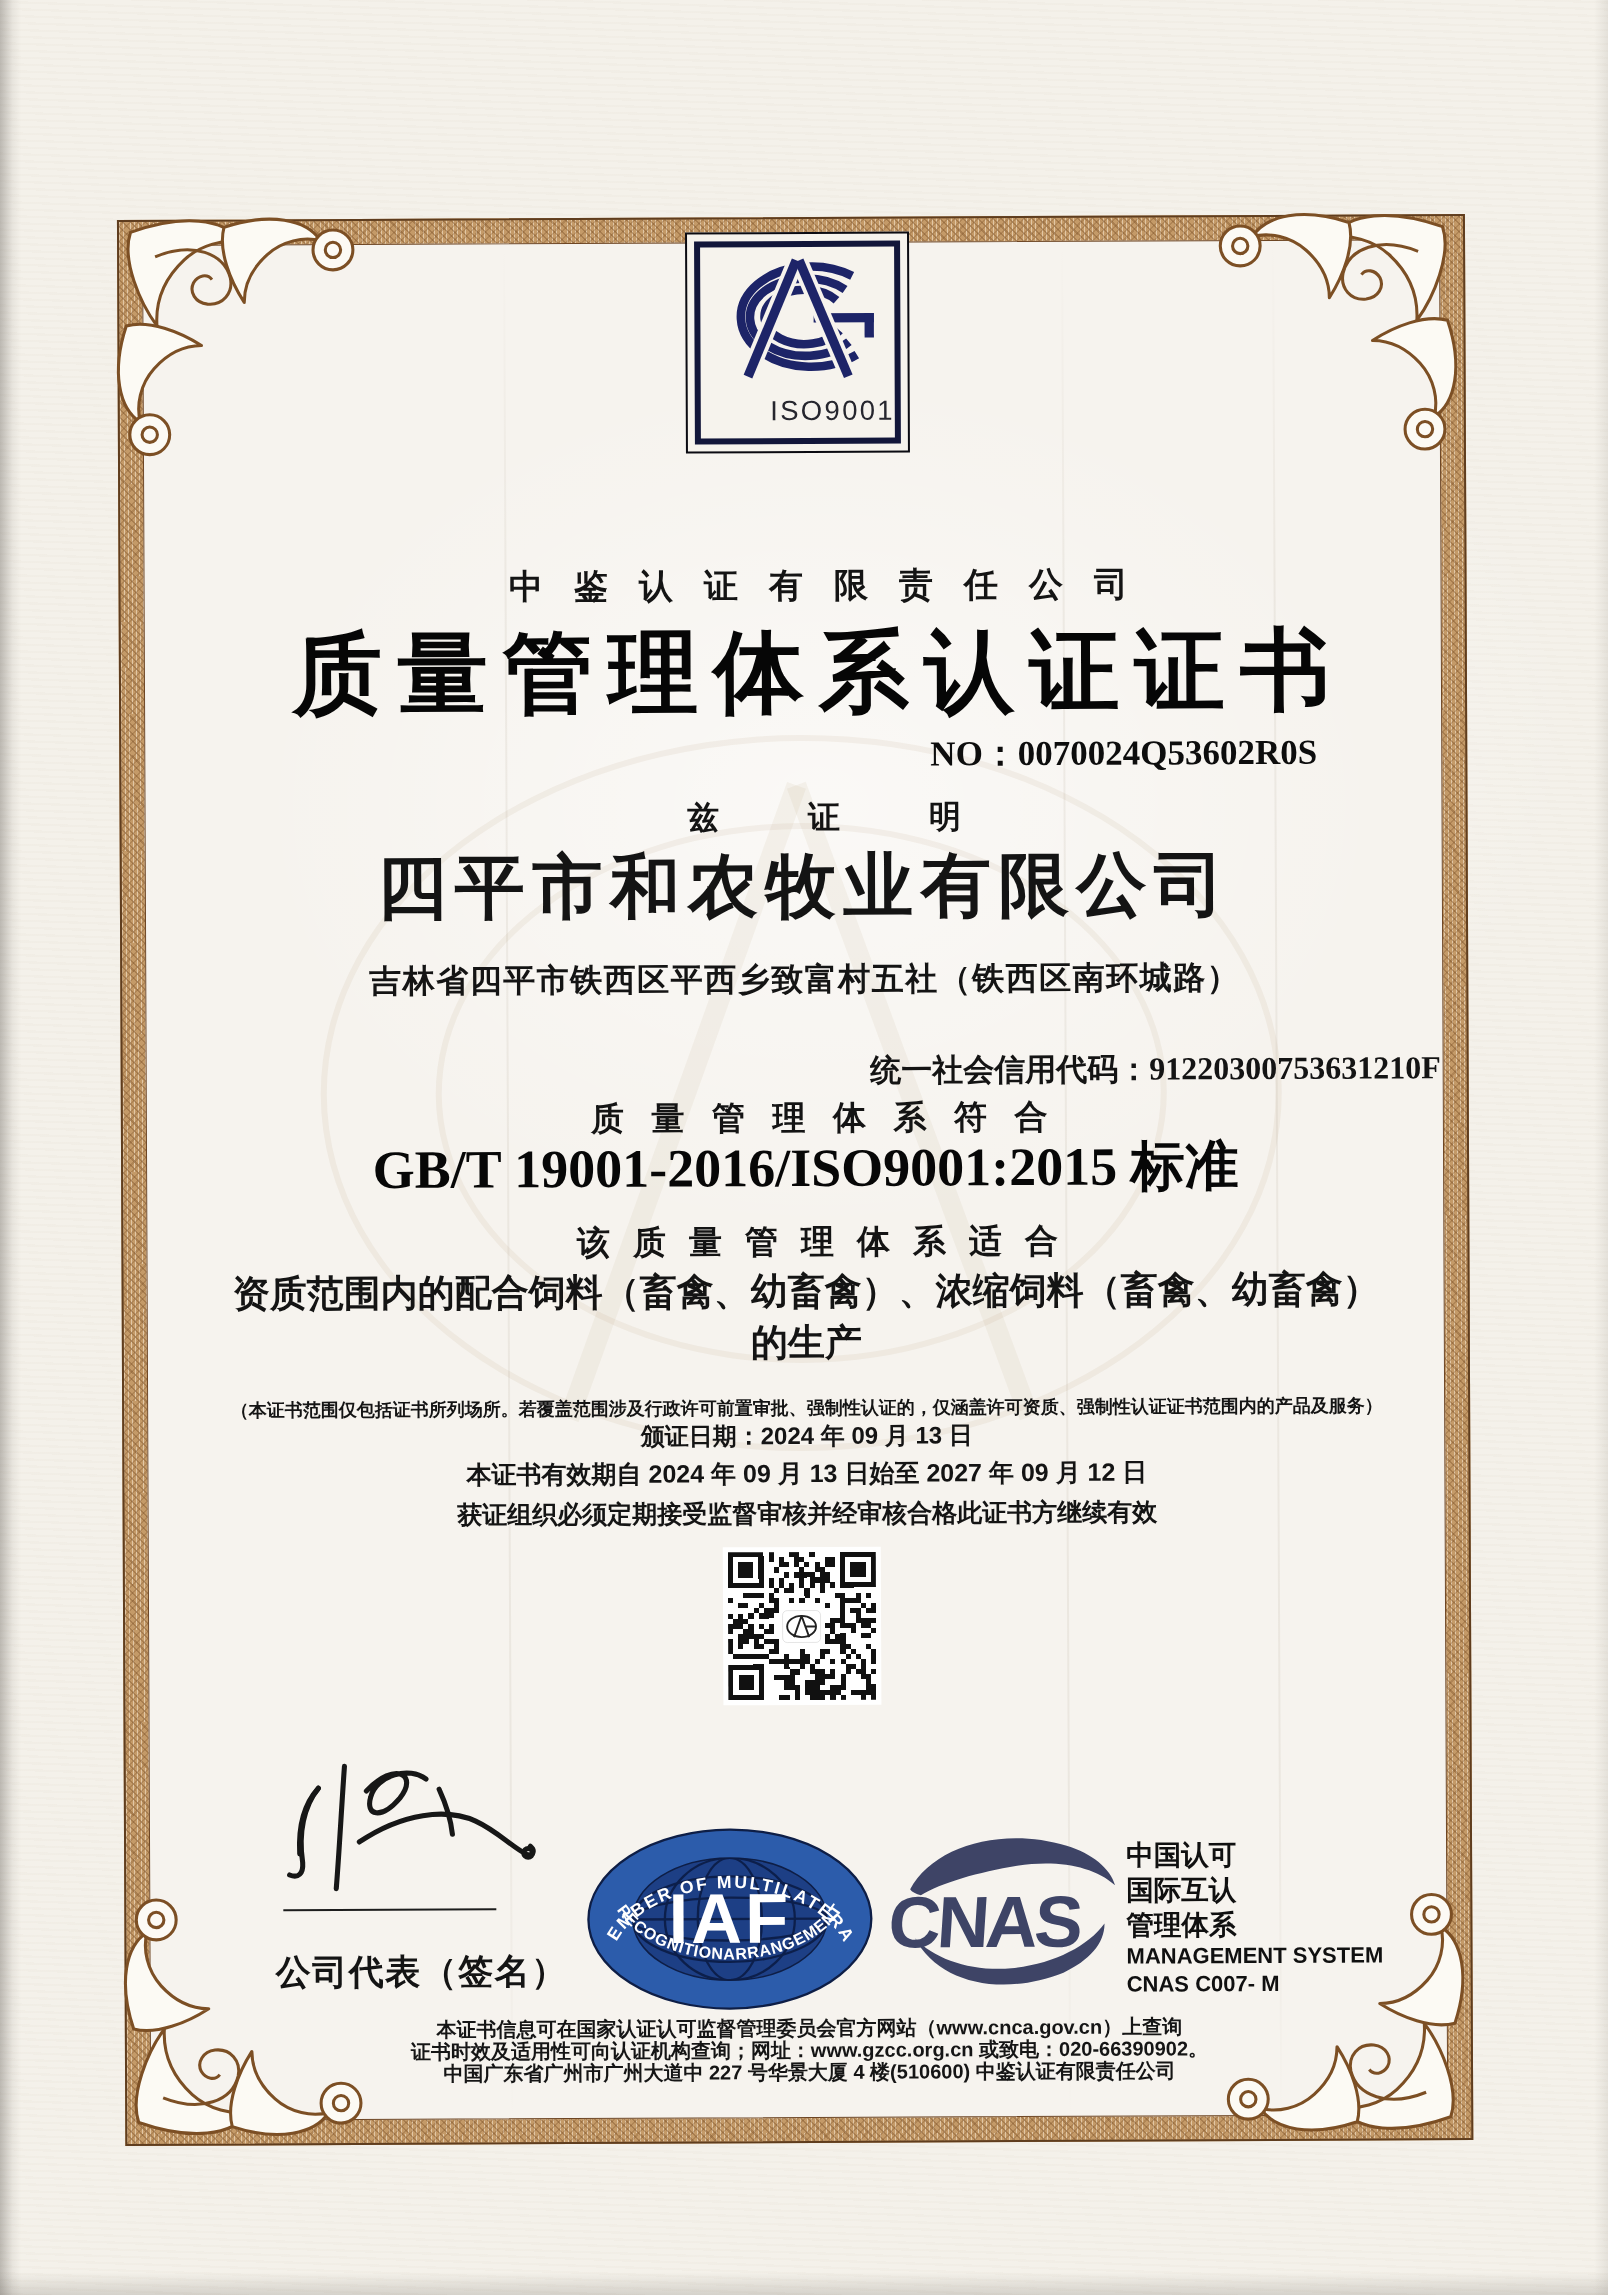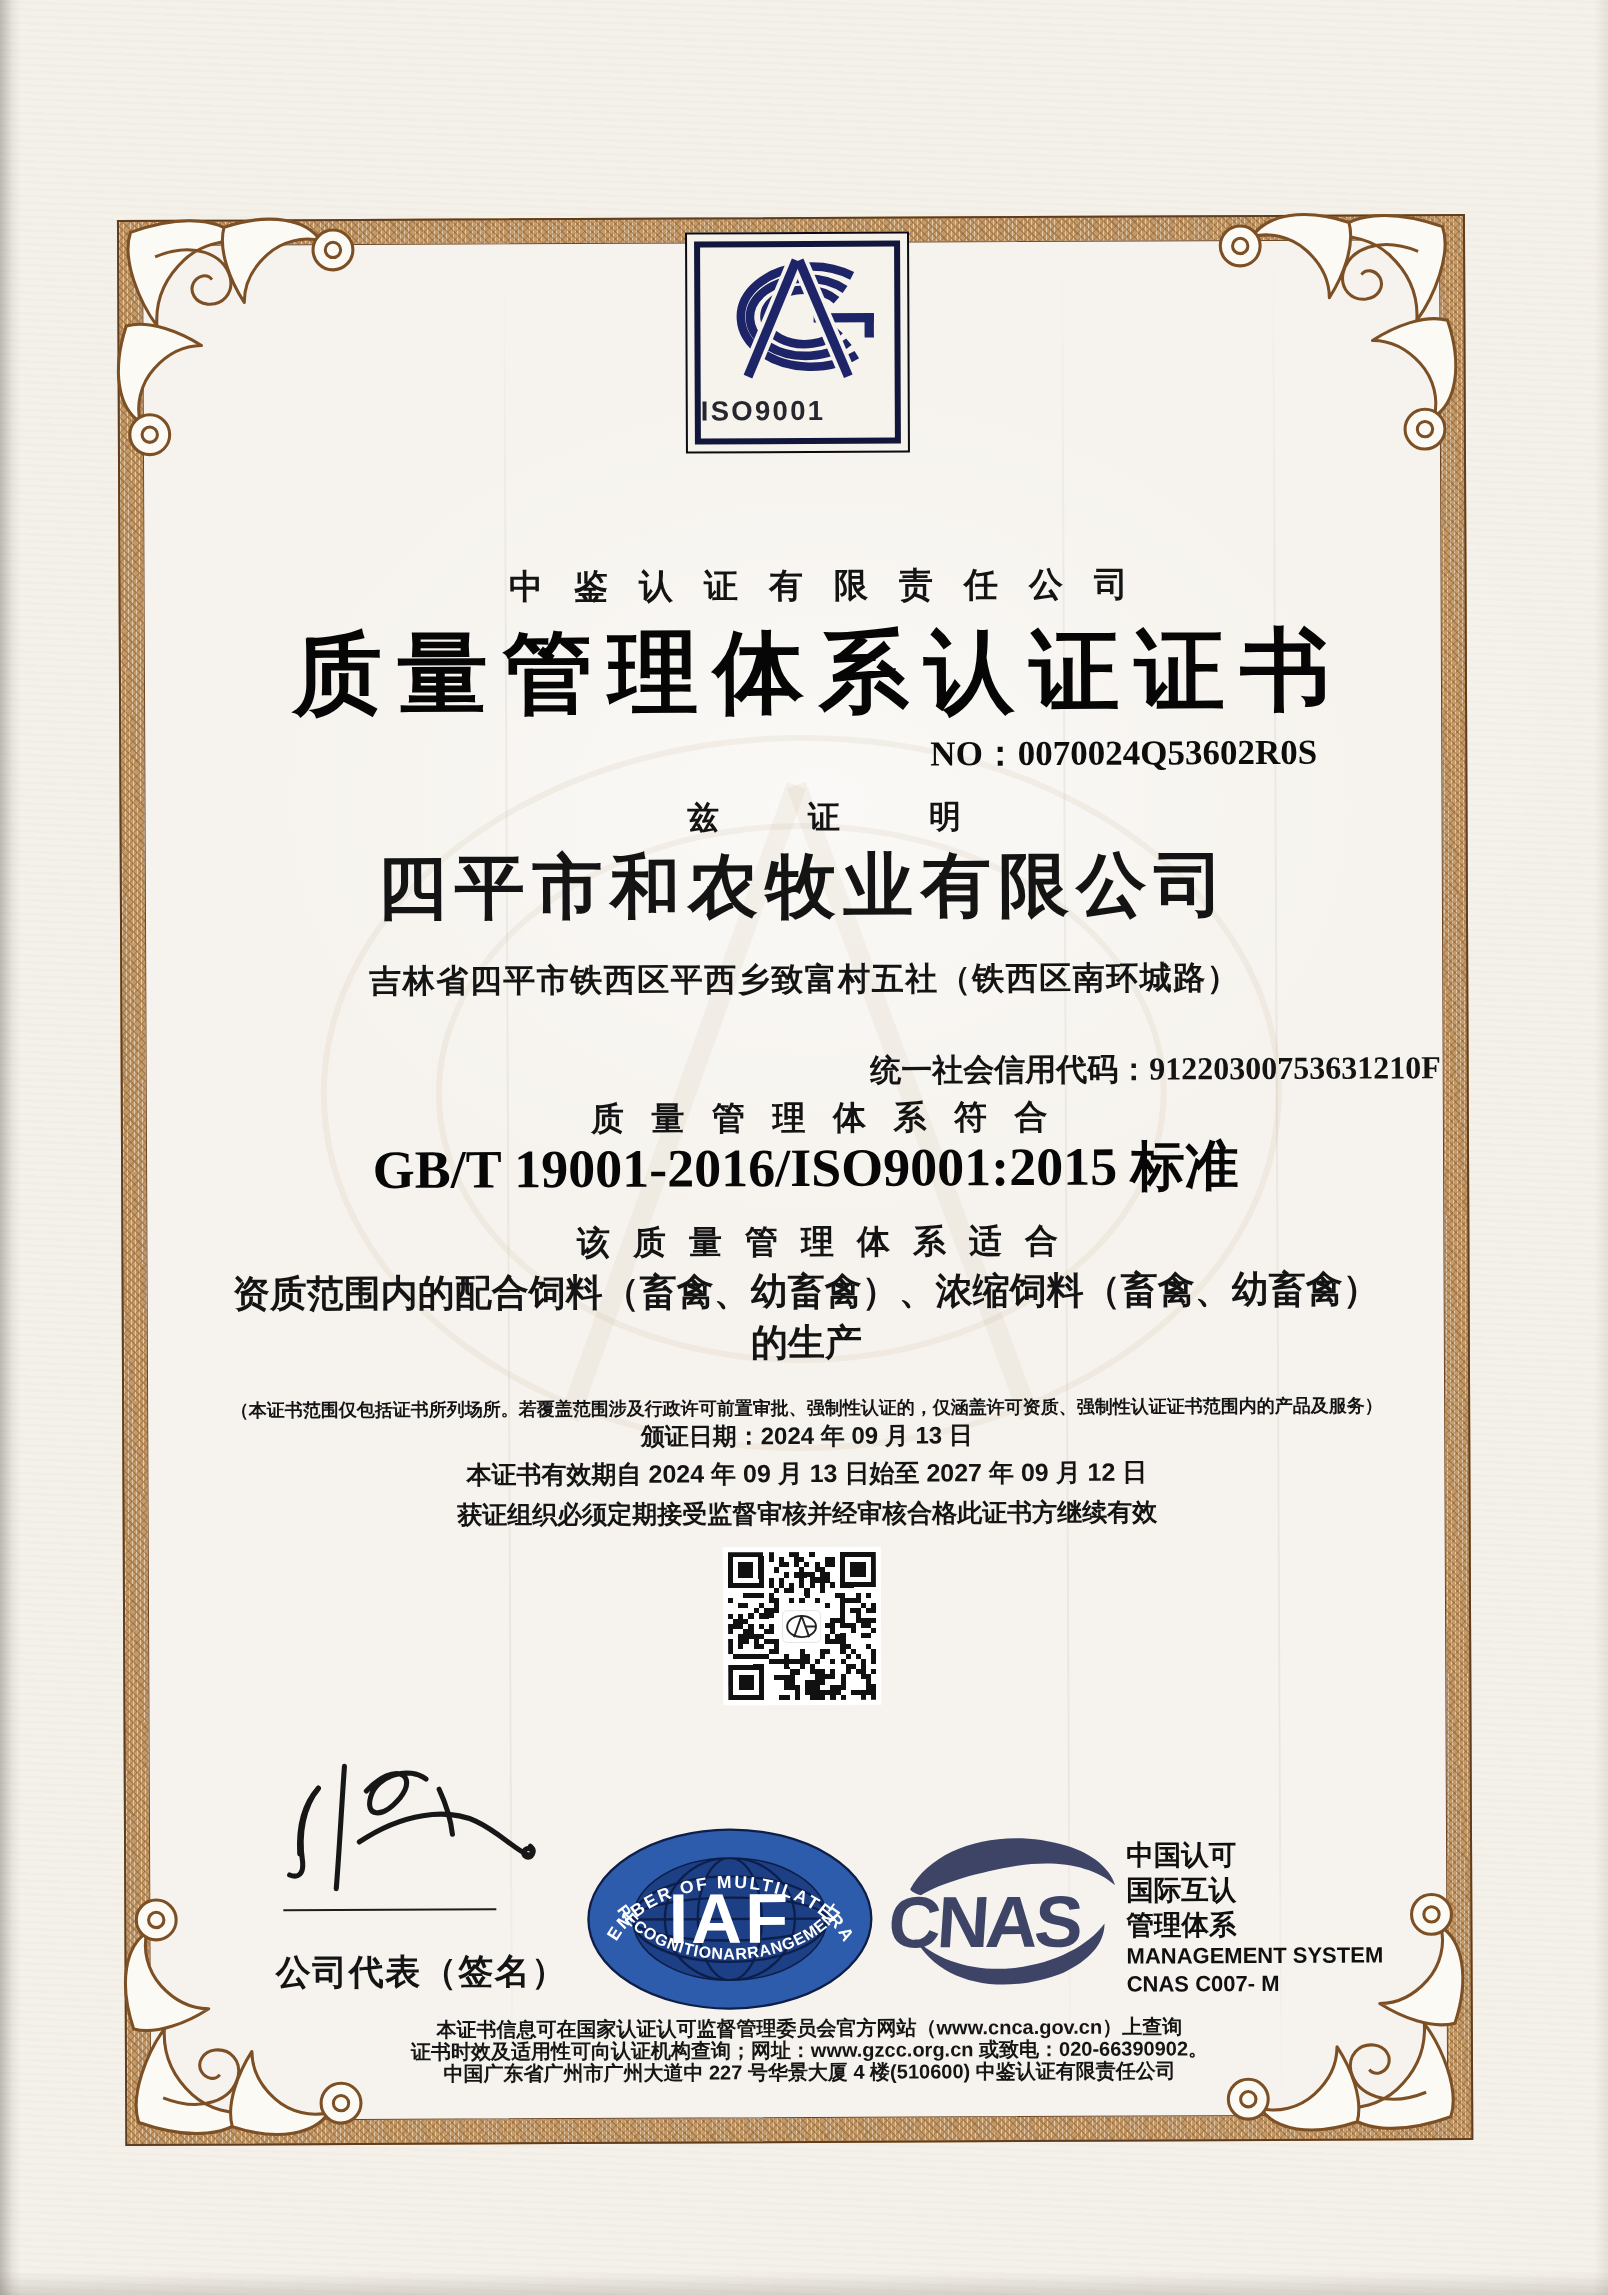--- a/index.html
+++ b/index.html
@@ -49,22 +49,22 @@
   .scope1{top:1267px;font-size:37px;font-weight:900;}
   .scope2{top:1318px;font-size:37px;font-weight:900;}
   .note{top:1396px;font-size:18px;font-weight:700;}
   .issue{top:1420px;font-size:24px;font-weight:800;}
   .valid{top:1457px;font-size:25px;font-weight:800;}
   .superv{top:1497px;font-size:25px;font-weight:800;}
   
   .logo-box{position:absolute;left:689px;top:232px;width:220px;height:217px;border:2.3px solid #0b0b12;background:#f6f3ed;}
   .logo-box-inner{position:absolute;inset:6.9px;border:6.1px solid #12163a;}
   .logo-box-inner svg{position:absolute;left:10.7px;top:9.2px;}
-  .iso-label{position:absolute;left:0;right:0;bottom:10.7px;text-align:left;
-    font-size:27.5px;letter-spacing:2.3px;color:#26262e;font-weight:700;}
+  .iso-label{position:absolute;left:0;right:0;bottom:10.7px;text-align:right;
+    font-size:27.5px;letter-spacing:2.3px;color:#26262e;font-weight:400;}
   
   .qr{position:absolute;left:721px;top:1547px;width:158px;height:158px;background:#fff;padding:0;}
   .qr svg.qrm{position:absolute;inset:4.6px;width:148px;height:148px;}
   .qr .qlogo{position:absolute;left:58px;top:62px;}
   
   .sig{position:absolute;left:253px;top:1743px;}
   .sig-line{position:absolute;left:280px;top:1907px;width:213px;height:2.3px;background:#1d1d1d;}
   .sig-label{position:absolute;left:272px;top:1947px;font-size:35px;font-weight:700;letter-spacing:1.5px;white-space:nowrap;}
   
   .iaf{position:absolute;left:582px;top:1826px;}

